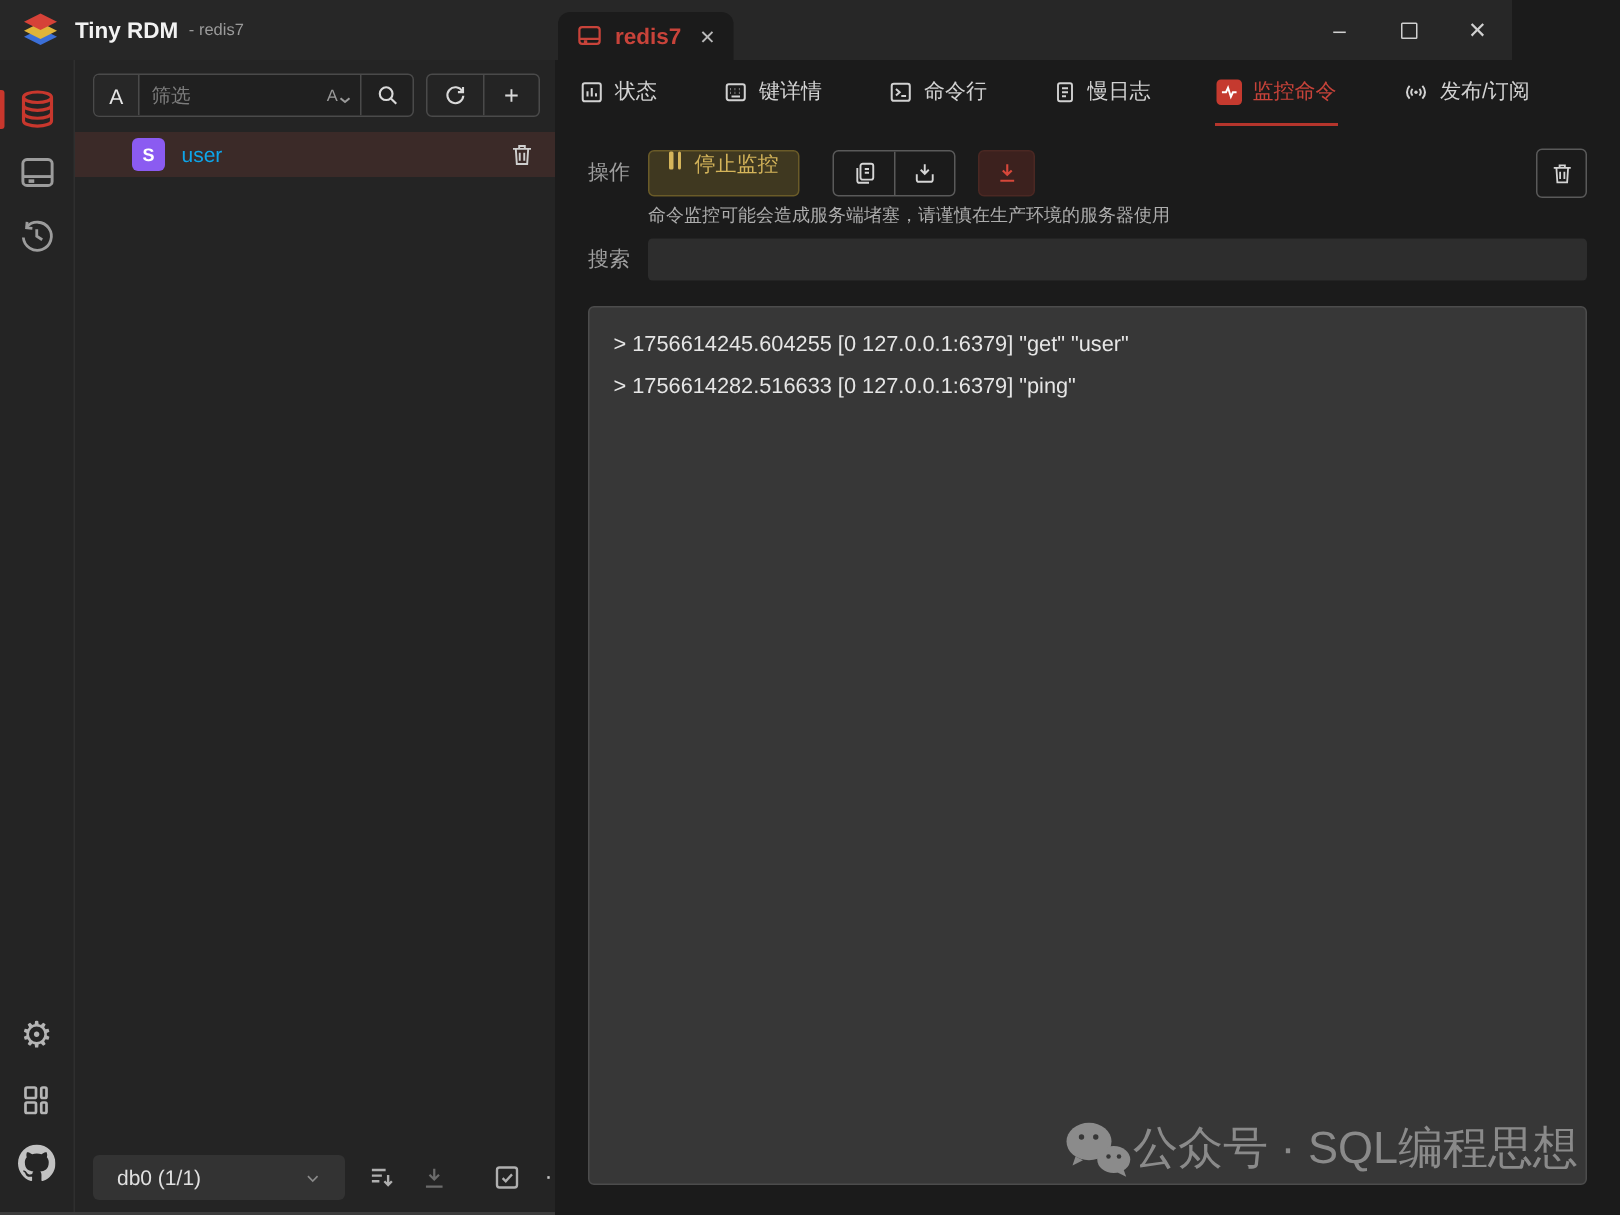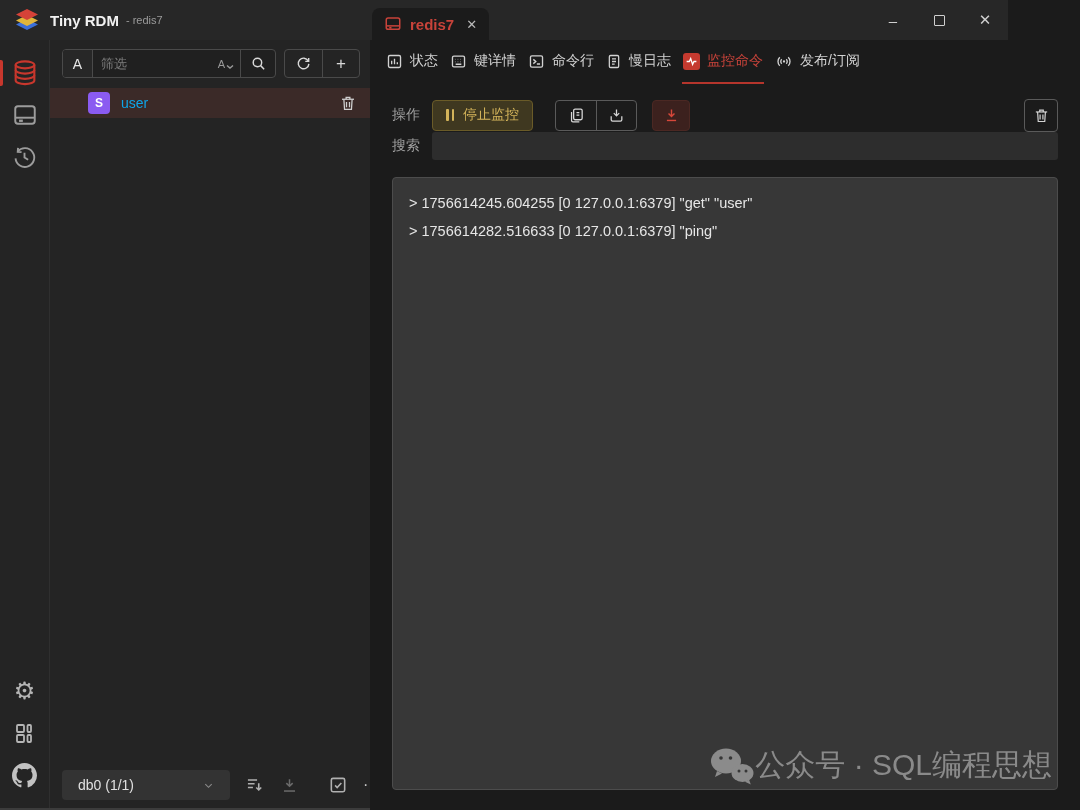--- a/index.html
+++ b/index.html
@@ -45,29 +45,29 @@
   .row-label { flex:1; font-size:14px; color:#0ea5e9; }
   .tree-fill { flex:1; }
   .tree-footer { height:42px; display:flex; align-items:center; padding:0 14px 4px 12px; gap:15px; }
   .db-select { width:168px; height:30px; background:#333333; border-radius:4px; display:flex; align-items:center; justify-content:space-between; padding:0 16px; color:#e0e0e0; font-size:14px; flex-shrink:0; }
   .foot-icon { color:#b0b0b0; display:flex; align-items:center; justify-content:center; }
   .foot-icon.dim { color:#6b6b6b; }
   .dots { font-size:16px; color:#c7c7c7; letter-spacing:1px; line-height:1; }
 
   
   .main { position:absolute; left:370px; top:40px; width:710px; height:770px; background:#1b1b1b; display:flex; flex-direction:column; }
-  .tabbar { height:44px; display:flex; align-items:stretch; padding-left:15px; gap:10px; flex-shrink:0; }
+  .tabbar { height:44px; display:flex; align-items:stretch; padding-left:15px; gap:42px; flex-shrink:0; }
   .tab { display:flex; align-items:center; gap:7px; font-size:14px; color:#d2d2d2; border-bottom:2px solid transparent; padding:0 1px; cursor:pointer; }
   .tab.active { color:#c8433a; border-bottom-color:#b5352c; }
   .pulse-chip { width:17px; height:17px; background:#c53a2f; border-radius:3px; display:flex; align-items:center; justify-content:center; }
 
   .content { flex:1; display:flex; flex-direction:column; padding:14px 22px 20px 22px; position:relative; min-height:0; }
   .action-row { display:flex; align-items:center; height:34px; flex-shrink:0; }
   .form-label { width:40px; font-size:14px; color:#9f9f9f; flex-shrink:0; }
-  .stop-btn { height:31px; padding:0 13px; background:#3f3820; border:1px solid #6a5b28; border-radius:4px; color:#d4b45a; display:flex; align-items:center; gap:9px; font-size:14px; cursor:pointer; }
+  .stop-btn { height:31px; padding:0 13px; background:#3f3820; border:1px solid #6a5b28; border-radius:4px; color:#d4b45a; display:flex; align-items:flex-start; gap:9px; font-size:14px; cursor:pointer; }
   .pause-glyph { display:flex; gap:3px; }
   .pause-glyph i { display:block; width:2.5px; height:12px; background:#d4b45a; border-radius:1px; }
   .io-group { margin-left:22px; display:flex; height:31px; border:1px solid #5a5a5a; border-radius:4px; overflow:hidden; }
   .io-btn { width:40px; display:flex; align-items:center; justify-content:center; color:#d6d6d6; cursor:pointer; }
   .io-btn + .io-btn { border-left:1px solid #5a5a5a; }
   .export-btn { margin-left:15px; width:38px; height:31px; background:#3c211e; border:1px solid #4b2823; border-radius:4px; display:flex; align-items:center; justify-content:center; color:#d6473a; cursor:pointer; }
   .trash-btn { margin-left:auto; width:34px; height:33px; border:1px solid #5a5a5a; border-radius:4px; display:flex; align-items:center; justify-content:center; color:#d4d4d4; cursor:pointer; }
   .warning { margin:3px 0 7px 40px; font-size:12px; color:#adadad; flex-shrink:0; }
   .search-row { display:flex; align-items:center; flex-shrink:0; }
   .search-input { flex:1; height:28px; background:#2d2d2d; border:none; outline:none; border-radius:3px; color:#ddd; font-size:13px; padding:0 10px; font-family:"Liberation Sans", sans-serif; }
@@ -311,20 +311,21 @@
         <div class="trash-btn">
           <svg width="17" height="17" viewBox="0 0 24 24" fill="none" stroke="currentColor" stroke-width="1.7">
             <path d="M4 7 h16"></path>
               <path d="M9.5 7 V4.5 h5 V7"></path>
               <path d="M6.5 7 l.9 13.5 h9.2 L17.5 7"></path>
               <path d="M10 10.5 v7 M14 10.5 v7"></path>
           </svg>
         </div>
       </div>
 
+      <div class="warning">命令监控可能会造成服务端堵塞，请谨慎在生产环境的服务器使用</div>
 
       <div class="search-row">
         <span class="form-label">搜索</span>
         <input class="search-input" value="" style="">
       </div>
 
       <div class="logbox">
         <div class="log-line">&gt; 1756614245.604255 [0 127.0.0.1:6379] "get" "user"</div>
         <div class="log-line">&gt; 1756614282.516633 [0 127.0.0.1:6379] "ping"</div>
       </div>

